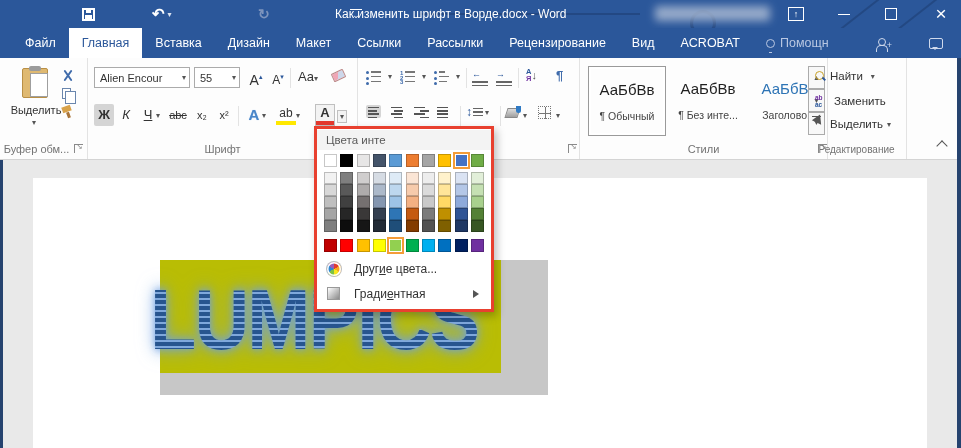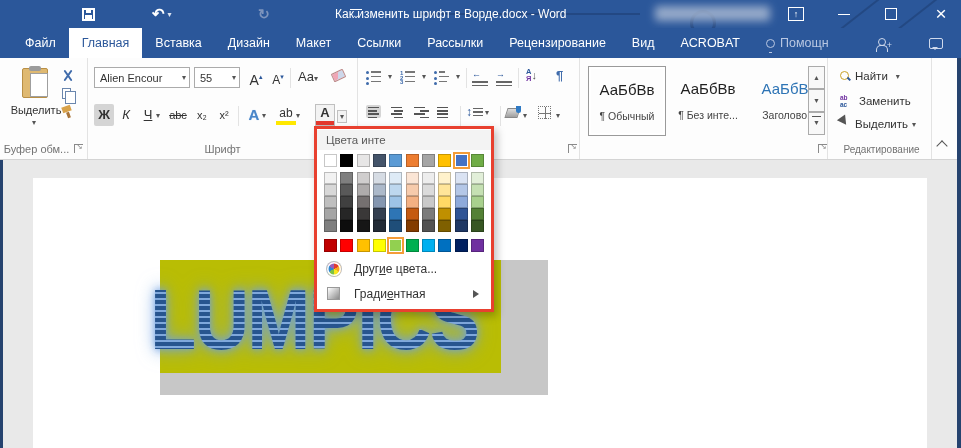--- a/index.html
+++ b/index.html
@@ -359,24 +359,25 @@
         <div class="sample">АаБбВв</div>
         <div class="slabel">¶ Без инте...</div>
       </div>
       <div class="stylecard" style="left:170px">
         <div class="sample blue">АаБбВв</div>
         <div class="slabel">Заголово...</div>
       </div>
       <div class="sbtn" style="top:8px">▲</div>
       <div class="sbtn" style="top:31px">▼</div>
       <div class="sbtn more" style="top:54px">▼</div>
+      <div class="glabel">Стили</div>
       <div class="launcher" style="left:238px;bottom:6px"></div>
     </div>
 
-    <div class="rgroup" style="left:832px;width:100px">
+    <div class="rgroup" style="left:807px;width:100px">
       <div class="ed-row" style="top:12px">
           <span class="mag"></span>
           <span class="lbl">Найти</span>
           <span class="caret" style="margin-left:8px">▾</span>
         </div>
       <div class="ed-row" style="top:36px">
           <span class="repl"><span class="t">ab</span><br><span class="b">ac</span></span>
           <span class="lbl">Заменить</span>
         </div>
       <div class="ed-row" style="top:60px">

